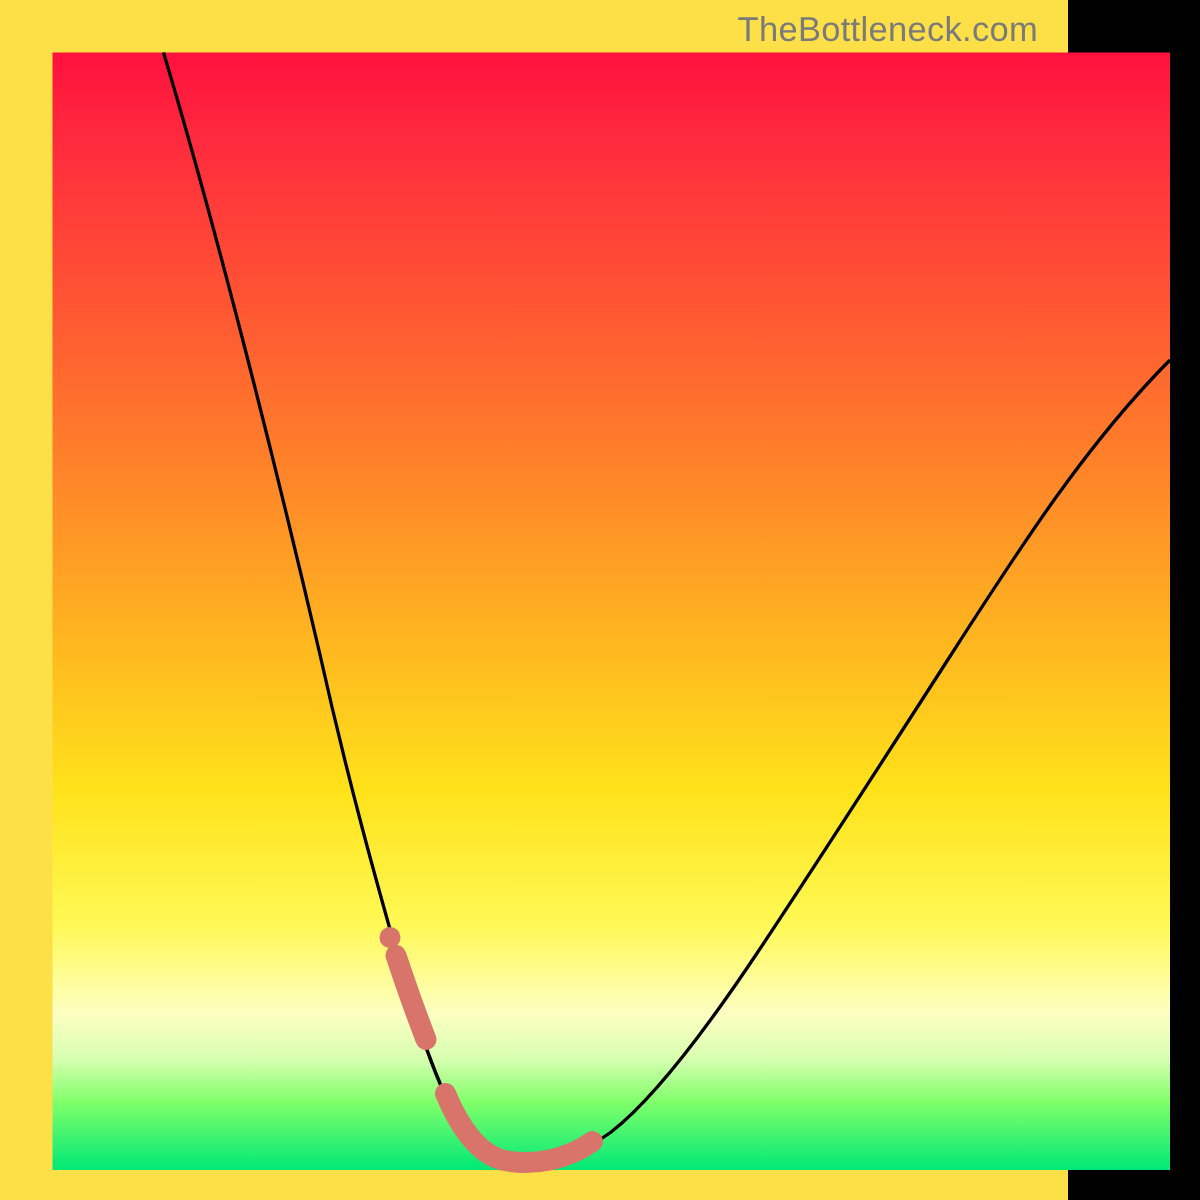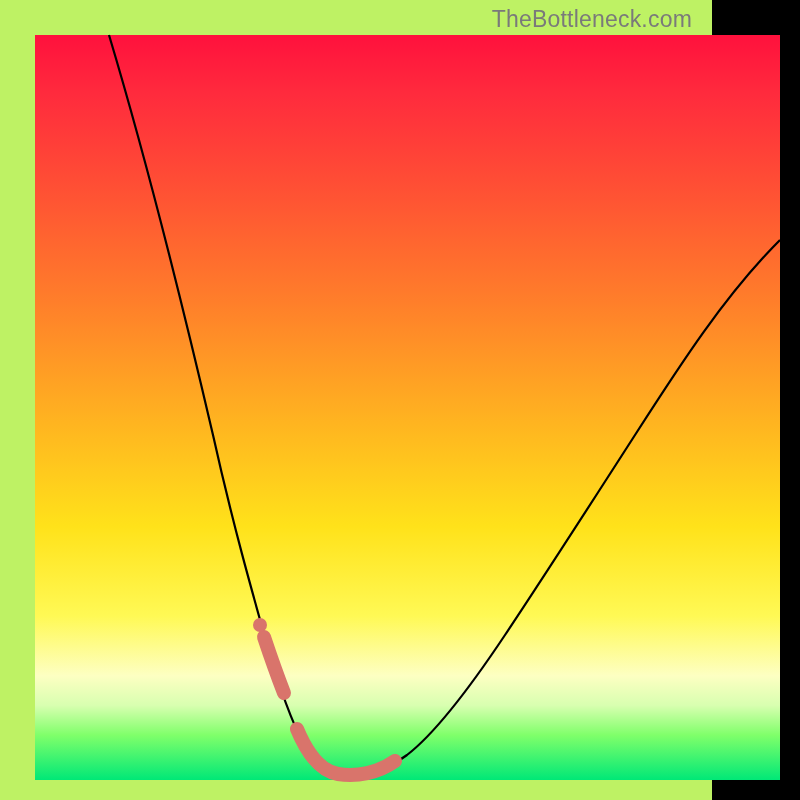--- a/index.html
+++ b/index.html
@@ -8,21 +8,21 @@
     width: 800px;
     height: 800px;
     background: #000;
     overflow: hidden;
     font-family: Arial, Helvetica, sans-serif;
   }
   .frame {
     position: relative;
     width: 712px;
     height: 800px;
-    background: #bef264;
+    background: #fde047;
   }
   .plot-area {
     position: absolute;
     left: 35px;
     top: 35px;
     width: 745px;
     height: 745px;
     
     background: linear-gradient(to bottom,
       #ff113d 0%,

